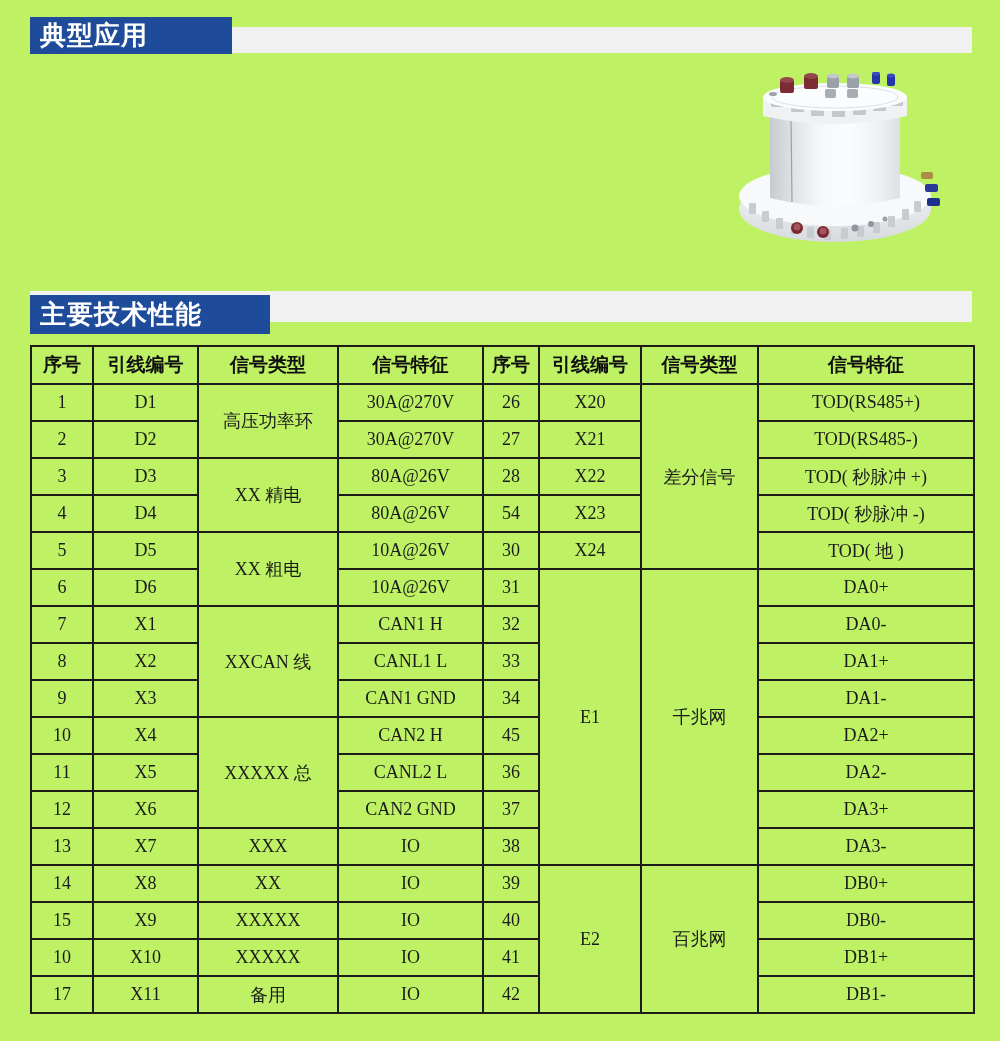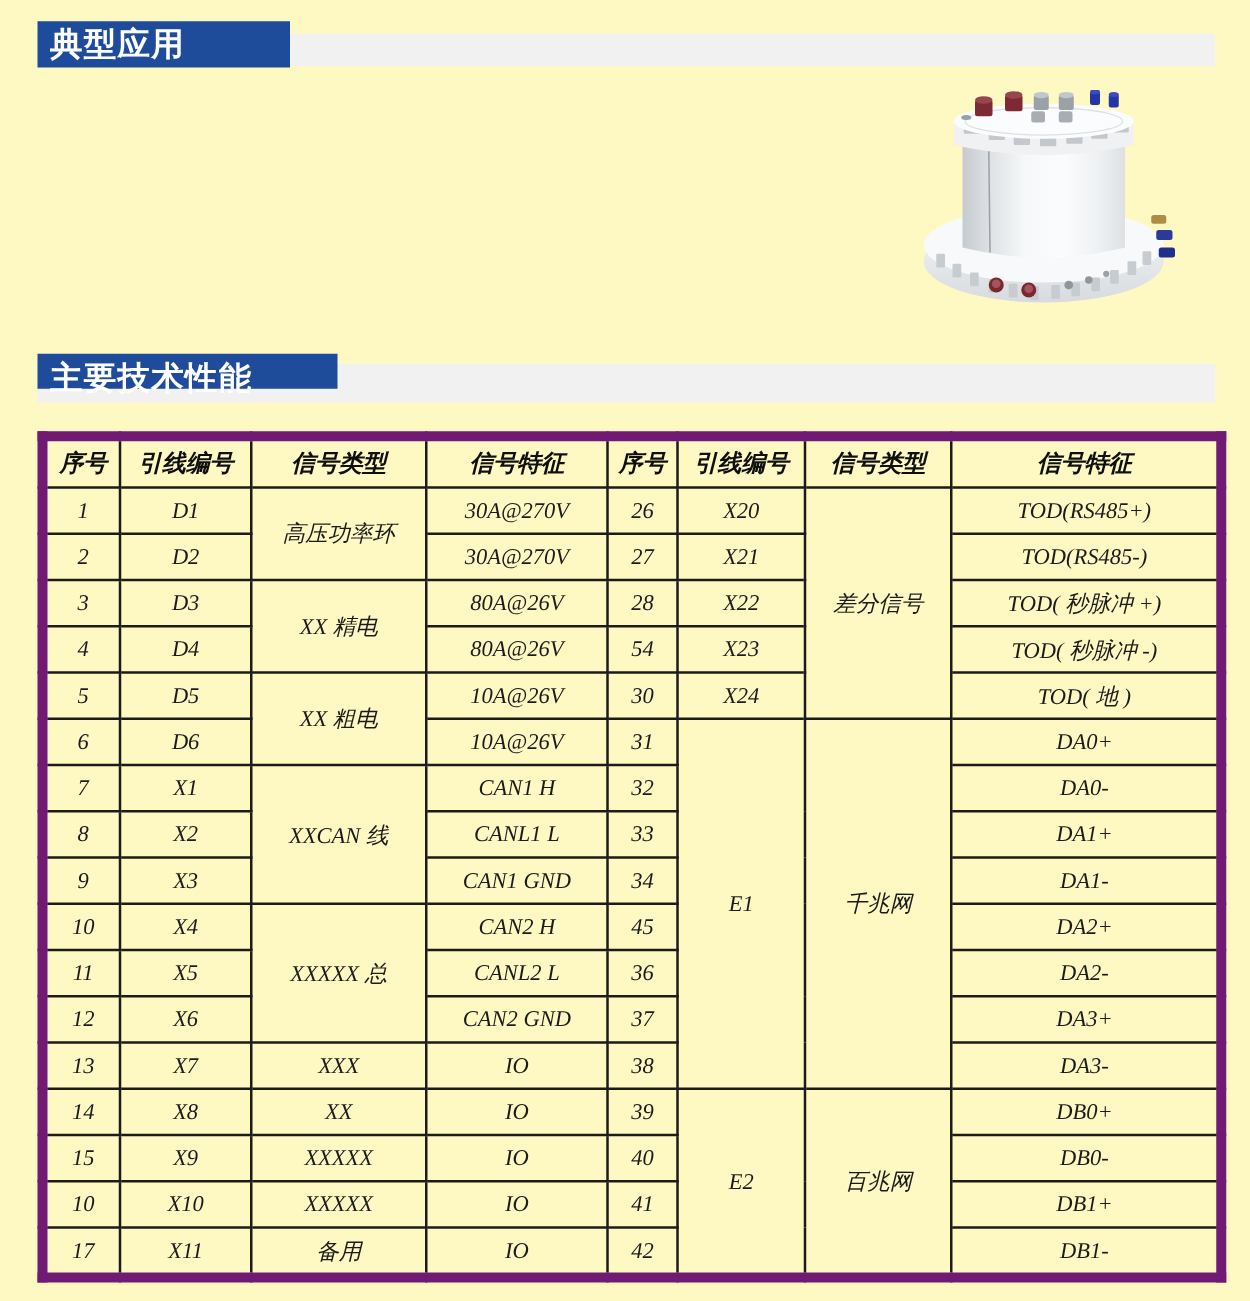--- a/index.html
+++ b/index.html
@@ -1,39 +1,39 @@
 <!DOCTYPE html>
 <html><head>
 <meta charset="utf-8">
 <style>
   html,body{margin:0;padding:0;background:#ffffff;}
-  .page{position:relative;width:1000px;height:1041px;background:#fef9c3;overflow:hidden;
+  .page{position:relative;width:1000px;height:1041px;background:#bef264;overflow:hidden;
         font-family:"Liberation Serif","DejaVu Serif",serif;color:#141414;}
 
   
   .bar-track{position:absolute;background:#f1f1f2;}
   .bar-track.t1{left:30px;top:27px;width:942px;height:26px;}
   .bar-track.t2{left:30px;top:291px;width:942px;height:31px;}
   .bar-blue{position:absolute;left:30px;background:#1e4b9a;color:#ffffff;
             font-family:"Liberation Sans","DejaVu Sans",sans-serif;font-weight:700;
             padding-left:10px;box-sizing:border-box;letter-spacing:1px;}
   .bar-blue.b1{top:17px;width:202px;height:37px;line-height:37px;font-size:26px;}
-  .bar-blue.b2{top:283px;width:240px;height:28px;line-height:39px;font-size:26px;}
+  .bar-blue.b2{top:295px;width:240px;height:39px;line-height:39px;font-size:26px;}
 
   
   .intro{position:absolute;left:30px;top:66px;width:680px;font-size:21px;line-height:34px;color:#101010;}
   .intro .ln1{text-indent:42px;}
 
   
   .photo{position:absolute;left:735px;top:72px;width:206px;height:174px;}
 
   
   table.spec{position:absolute;left:30px;top:345px;width:943px;
              border-collapse:collapse;table-layout:fixed;
-             border:8px solid #701a75;font-style:italic;}
+             border:2px solid #701a75;}
   table.spec th,table.spec td{border:2px solid #1d1b19;text-align:center;vertical-align:middle;
              padding:0;white-space:pre;overflow:hidden;}
   table.spec th{height:36px;font-family:"Liberation Sans","DejaVu Sans",sans-serif;
              font-weight:700;font-size:19px;color:#0f0f0f;}
   table.spec td{height:35px;font-size:18px;color:#1b1b1b;}
 </style>
 </head>
 <body>
 
 <div class="page">

